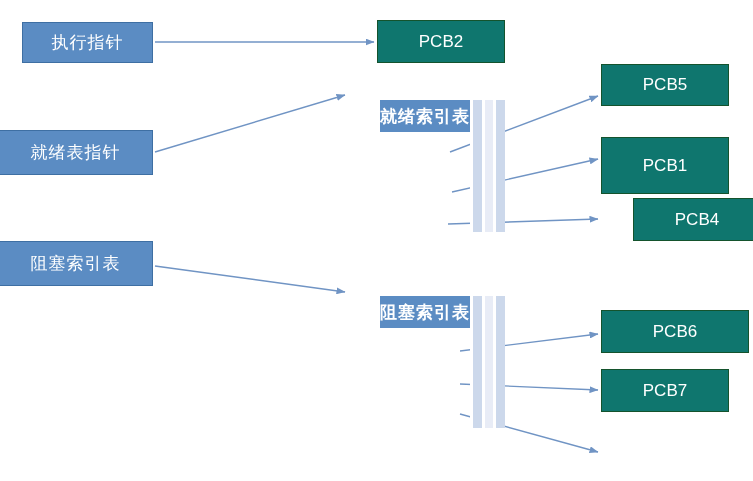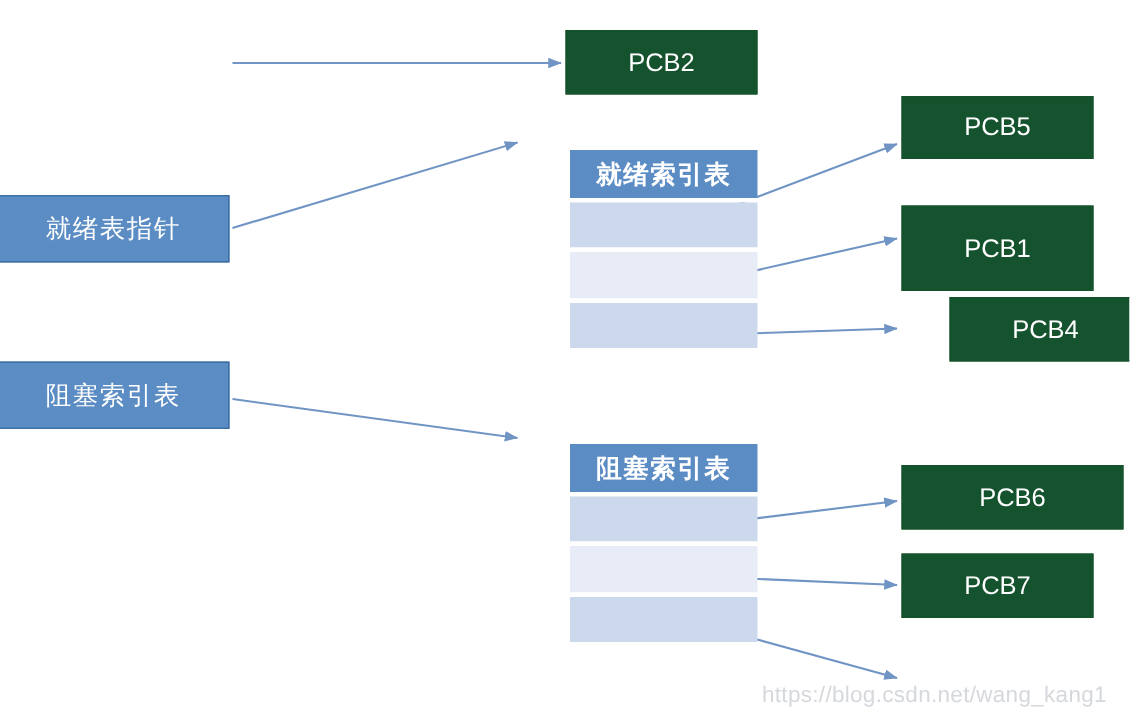--- a/index.html
+++ b/index.html
@@ -29,32 +29,32 @@
   .pointer-box {
     background: #5B8CC3;
     border: 1px solid #3E6FA3;
     font-family: "DejaVu Sans", sans-serif;
     font-size: 17px;
     letter-spacing: 1px;
     color: #ffffff;
   }
   
   .pcb-box {
-    background: #14532d;
+    background: #0f766e;
     border: 1px solid #14532d;
     font-family: "Liberation Sans", sans-serif;
     font-size: 17px;
     color: #ffffff;
   }
   
   .index-table {
     position: absolute;
     box-sizing: border-box;
     display: flex;
-    flex-direction: column;
+    flex-direction: row;
     padding-left: 32px;
   }
   .index-table .tbl-header {
     flex: 0 0 auto;
     background: #5B8CC3;
     color: #ffffff;
     display: flex;
     align-items: center;
     justify-content: center;
     font-family: "DejaVu Serif", serif;
@@ -111,20 +111,23 @@
         <line x1="155" y1="266" x2="345" y2="292" stroke="#7094C4" stroke-width="1.4" marker-end="url(#arrowhead)"></line>
         <line x1="450" y1="152" x2="598" y2="96" stroke="#7094C4" stroke-width="1.4" marker-end="url(#arrowhead)"></line>
         <line x1="452" y1="192" x2="598" y2="159" stroke="#7094C4" stroke-width="1.4" marker-end="url(#arrowhead)"></line>
         <line x1="448" y1="224" x2="598" y2="219" stroke="#7094C4" stroke-width="1.4" marker-end="url(#arrowhead)"></line>
         <line x1="460" y1="351" x2="598" y2="334" stroke="#7094C4" stroke-width="1.4" marker-end="url(#arrowhead)"></line>
         <line x1="460" y1="384" x2="598" y2="390" stroke="#7094C4" stroke-width="1.4" marker-end="url(#arrowhead)"></line>
         <line x1="460" y1="414" x2="598" y2="452" stroke="#7094C4" stroke-width="1.4" marker-end="url(#arrowhead)"></line>
       </g>
   </svg>
 
+  <div class="node pointer-box" style="left:22px; top:22px; width:131px; height:41px;">
+    <span>执行指针</span>
+  </div>
 
   <div class="node pointer-box" style="left:-2px; top:130px; width:155px; height:45px;">
     <span>就绪表指针</span>
   </div>
 
   <div class="node pointer-box" style="left:-2px; top:241px; width:155px; height:45px;">
     <span>阻塞索引表</span>
   </div>
 
   <div class="index-table" style="left:348px; top:100px; width:157px; height:132px;">
@@ -159,15 +162,14 @@
   <div class="node pcb-box" style="left:601px; top:198px; width:128px; height:43px;margin-left:32px;">
     <span>PCB4</span>
   </div>
   <div class="node pcb-box" style="left:601px; top:310px; width:148px; height:43px;">
     <span>PCB6</span>
   </div>
   <div class="node pcb-box" style="left:601px; top:369px; width:128px; height:43px;">
     <span>PCB7</span>
   </div>
 
-  <div id="watermark">https://blog.csdn.net/wang_kang1</div>
 
 </div>
 
 </body></html>

